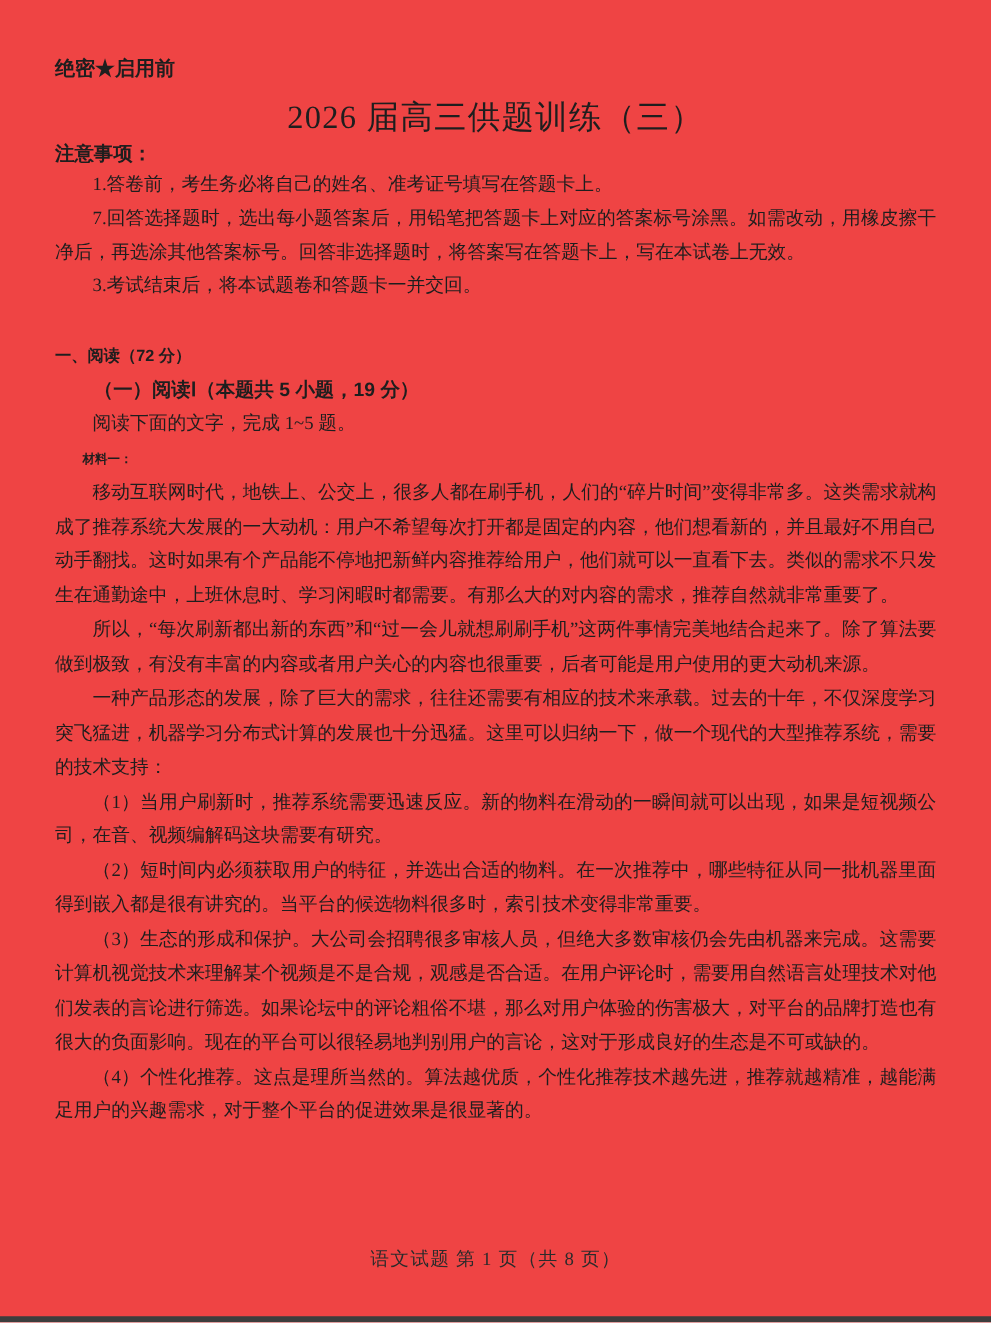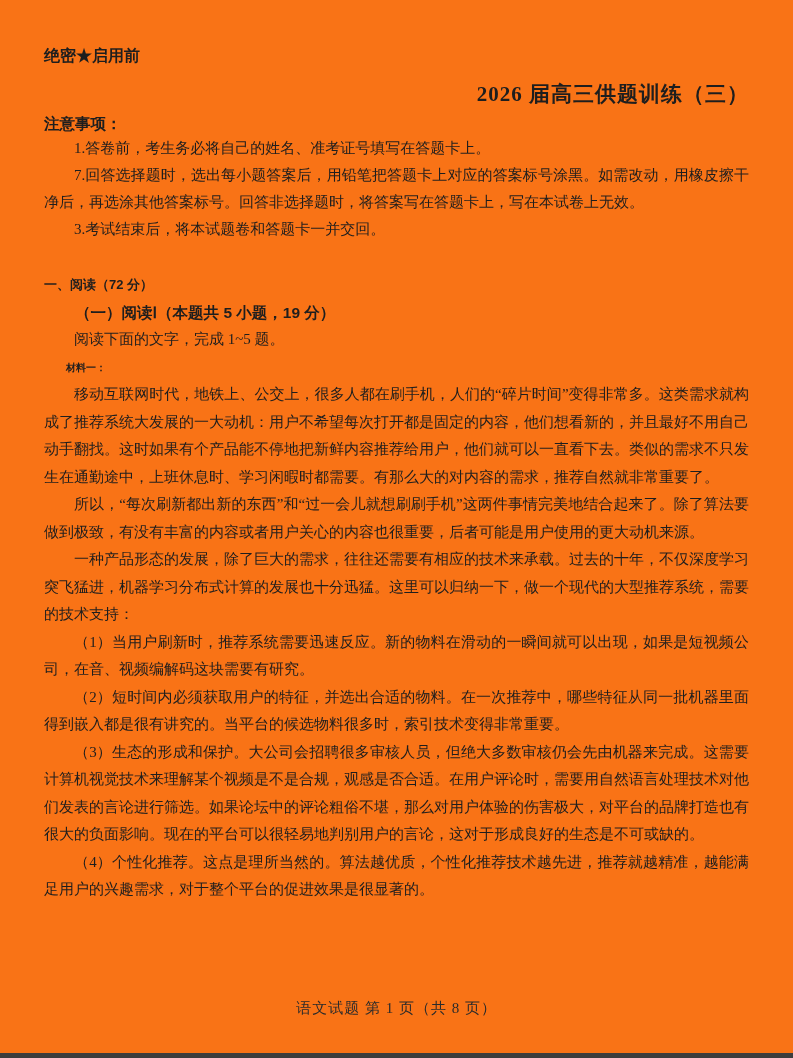--- a/index.html
+++ b/index.html
@@ -1,38 +1,38 @@
 <!DOCTYPE html>
 <html><head>
 <meta charset="utf-8">
 <style>
   html, body { margin: 0; padding: 0; background: #ffffff; }
   .page {
     position: relative;
     width: 793px;
     height: 1058px;
     margin: 0 auto;
-    background: #f97316;
+    background: #ef4444;
     color: #1e1e1e;
     font-family: "Liberation Serif", serif;
     box-sizing: border-box;
     padding: 46px 44px 0 44px;
     overflow: hidden;
   }
   .classification {
     font-family: "Liberation Sans", sans-serif;
     font-weight: bold;
     font-size: 16px;
     line-height: 20px;
   }
   .title1 {
     margin: 14px 0 0 0;
-    text-align: right;
-    font-size: 21px;
-    font-weight: bold;
+    text-align: center;
+    font-size: 26px;
+    font-weight: normal;
     line-height: 28px;
     letter-spacing: 1px;
   }
   .title2 {
     margin: 8px 0 0 0;
     text-align: center;
     font-size: 30px;
     font-weight: bold;
     line-height: 42px;
     letter-spacing: 3px;

